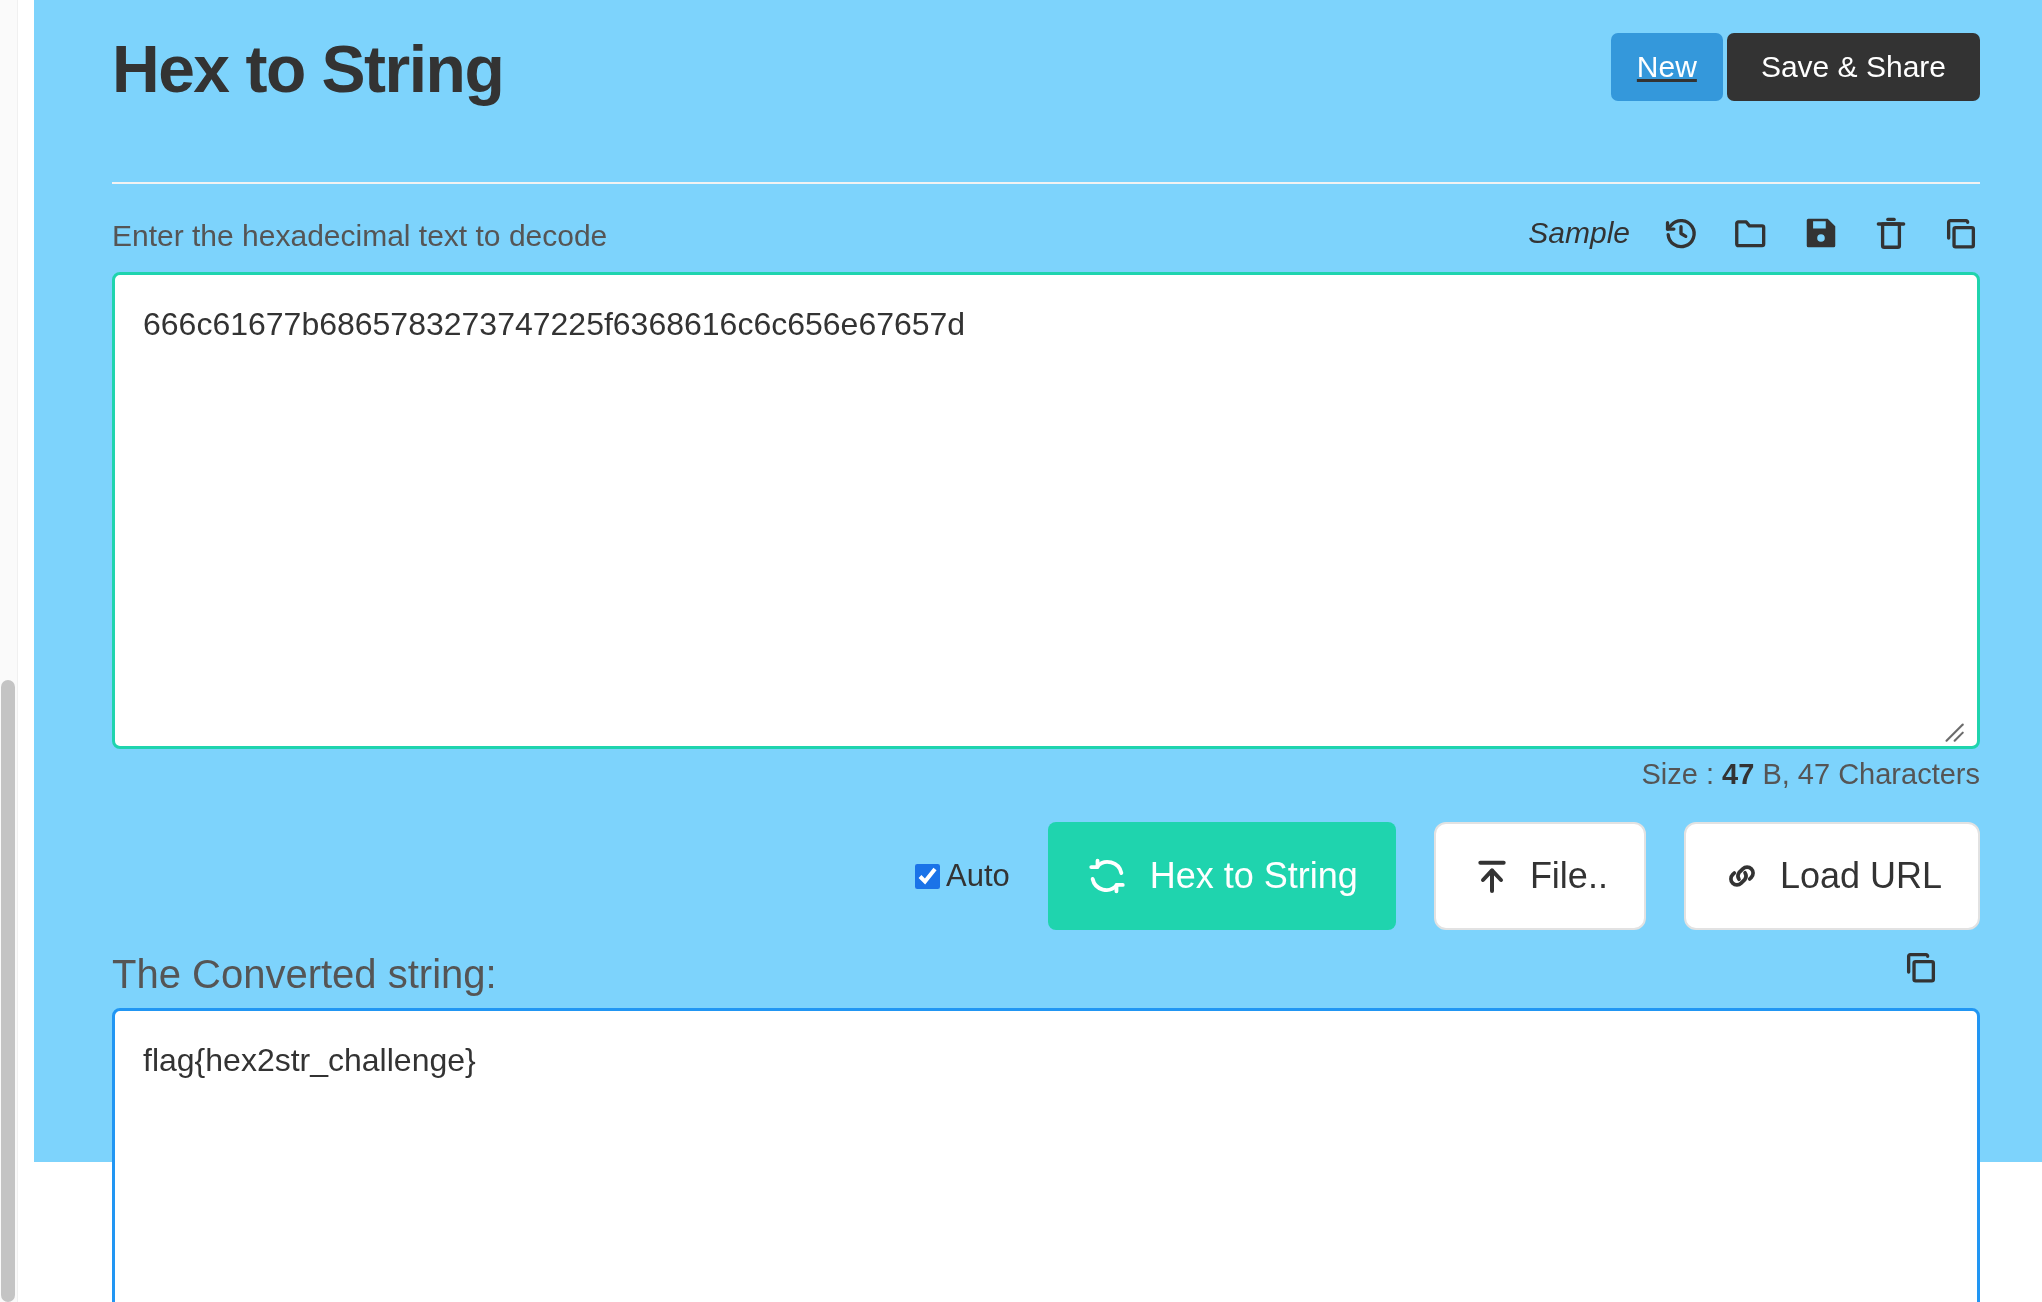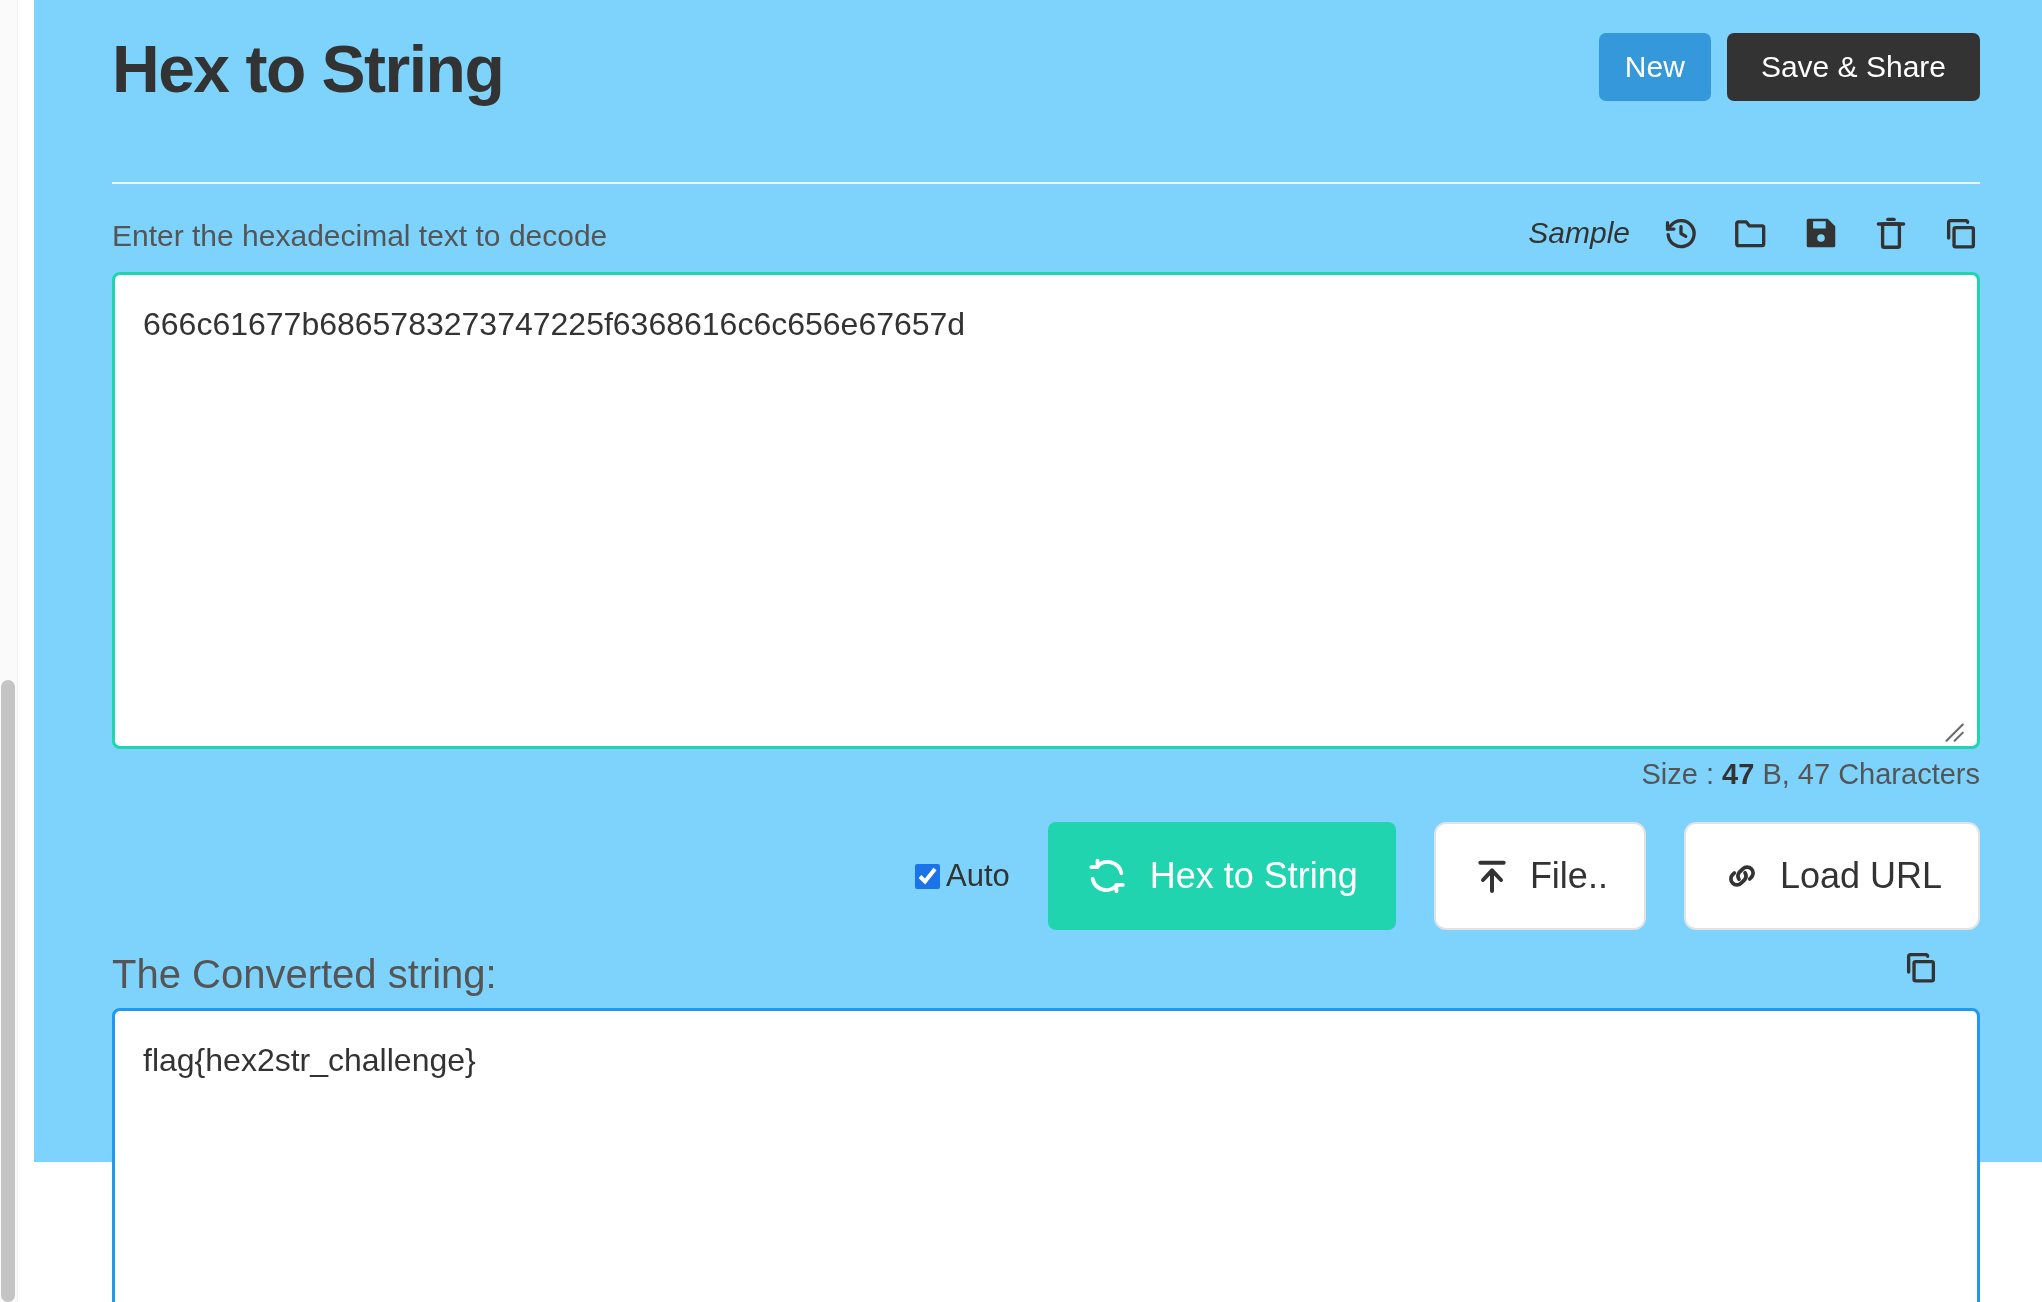--- a/index.html
+++ b/index.html
@@ -65,21 +65,22 @@
     font-weight: bold;
     letter-spacing: -1.5px;
     color: #333333;
     line-height: 1;
   }
   #header-actions {
     position: absolute;
     right: 0;
     top: 33px;
     display: flex;
-    gap: 16px;
+    gap: 4px;
+    text-decoration: underline;
   }
   .btn-top {
     border: none;
     border-radius: 7px;
     font-family: "Liberation Sans", sans-serif;
     font-size: 30px;
     color: #ffffff;
     cursor: pointer;
     height: 68px;
     line-height: 68px;

